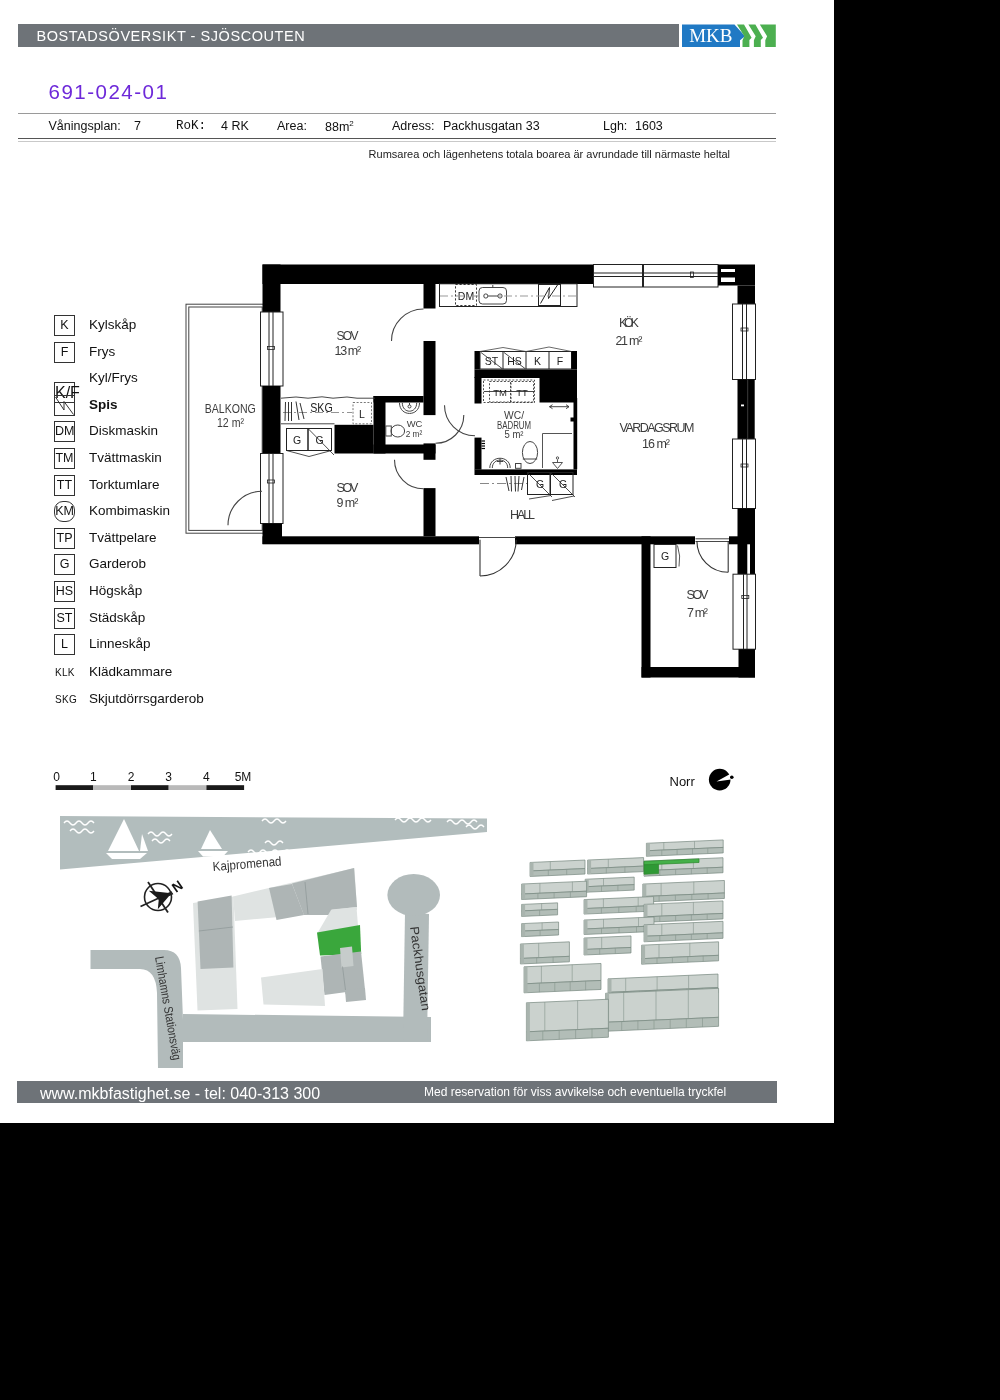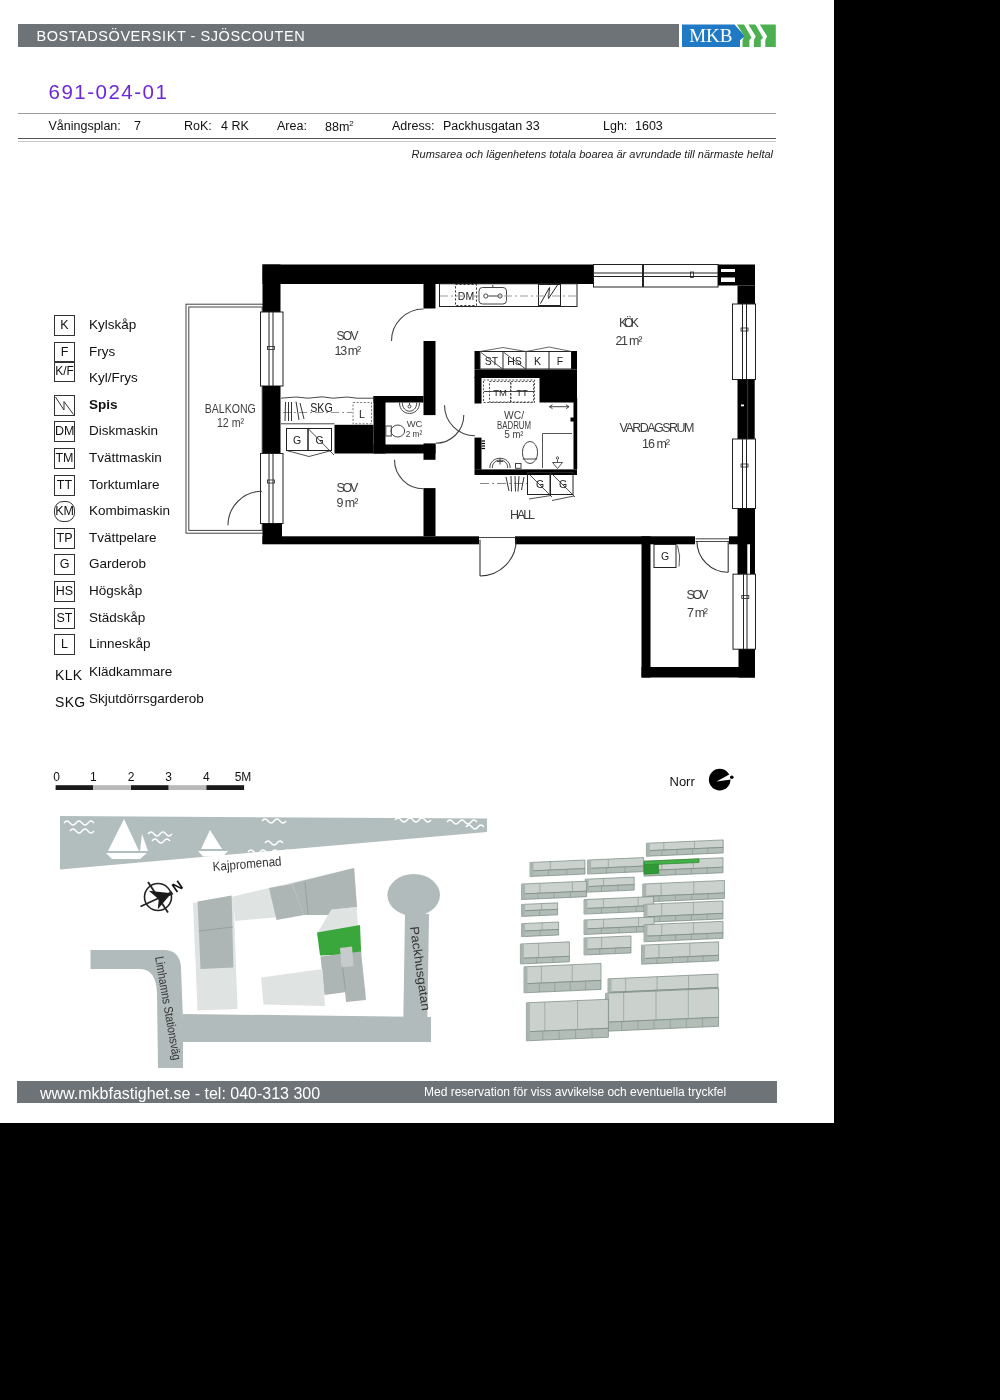--- a/index.html
+++ b/index.html
@@ -28,48 +28,48 @@
   <polygon points="759.8,23.8 775.8,23.8 775.8,46.6 765.3,46.6 765.3,39.6 767.1,35.6" fill="#4caf50"></polygon>
 </svg>
 
 <div class="abs" style="left:48.5px;top:80px;font-size:20.5px;color:#6d28d9;letter-spacing:1.5px;">691-024-01</div>
 
 <div class="abs" style="left:18px;top:113px;width:758px;height:1px;background:#9a9a9a;"></div>
 
 <div class="abs" style="left:0;top:119px;width:793px;font-size:12.5px;color:#111;">
   <span class="abs" style="left:48.5px;">Våningsplan:</span>
       <span class="abs" style="left:134px;">7</span>
-  <span class="abs" style="left:184px;">RoK:</span>
+  <span class="abs" style="left:176px;font-family:Liberation Mono, monospace;">RoK:</span>
       <span class="abs" style="left:221px;">4 RK</span>
   <span class="abs" style="left:277px;">Area:</span>
       <span class="abs" style="left:325px;">88m<sup style="font-size:8px;">2</sup></span>
   <span class="abs" style="left:392px;">Adress:</span>
       <span class="abs" style="left:443px;">Packhusgatan 33</span>
   <span class="abs" style="left:603px;">Lgh:</span>
       <span class="abs" style="left:635px;">1603</span>
 </div>
 
 <div class="abs" style="left:18px;top:137.5px;width:758px;height:1px;background:#555;"></div>
 <div class="abs" style="left:18px;top:140.5px;width:758px;height:1px;background:#c9c9c9;"></div>
 
-<div class="abs" style="left:0;top:148px;width:730px;text-align:right;font-size:11px;font-style:italic;color:#222;margin-left:43px;">Rumsarea och lägenhetens totala boarea är avrundade till närmaste heltal</div>
+<div class="abs" style="left:0;top:148px;width:730px;text-align:right;font-size:11px;color:#222;">Rumsarea och lägenhetens totala boarea är avrundade till närmaste heltal</div>
 
 <style>
 .lgbox{position:absolute;left:54px;width:19px;height:19px;border:1px solid #333;text-align:center;font-size:12.5px;color:#111;line-height:19px;}
 .lglab{position:absolute;left:89px;font-size:13.5px;color:#111;}
-.lgsm{position:absolute;left:55px;font-size:14px;color:#111;letter-spacing:0.3px;}
+.lgsm{position:absolute;left:55px;font-size:10px;color:#111;letter-spacing:0.3px;}
 </style>
 
 <div class="lgbox" style="top:315px;">K</div>
     <div class="lglab" style="top:317px;">Kylskåp</div>
 
 <div class="lgbox" style="top:341.6px;">F</div>
     <div class="lglab" style="top:343.6px;">Frys</div>
 
-<div class="lgbox" style="top:361px;font-size:12px;">K/F</div>
+<div class="lgbox" style="top:382px;font-size:16px;">K/F</div>
     <div class="lglab" style="top:370.2px;">Kyl/Frys</div>
 
 <div class="lgbox" style="top:394.8px;">
       <svg width="19" height="19" viewBox="0 0 19 19" style="display:block">
         <path d="M0.5,1 L9,14 M9,14 L9,5.5 M9,5.5 L18.5,18.5" stroke="#333" stroke-width="1" fill="none"></path>
       </svg>
     </div>
     <div class="lglab" style="top:396.8px;font-weight:bold;">Spis</div>
 
 <div class="lgbox" style="top:421.4px;">DM</div>

